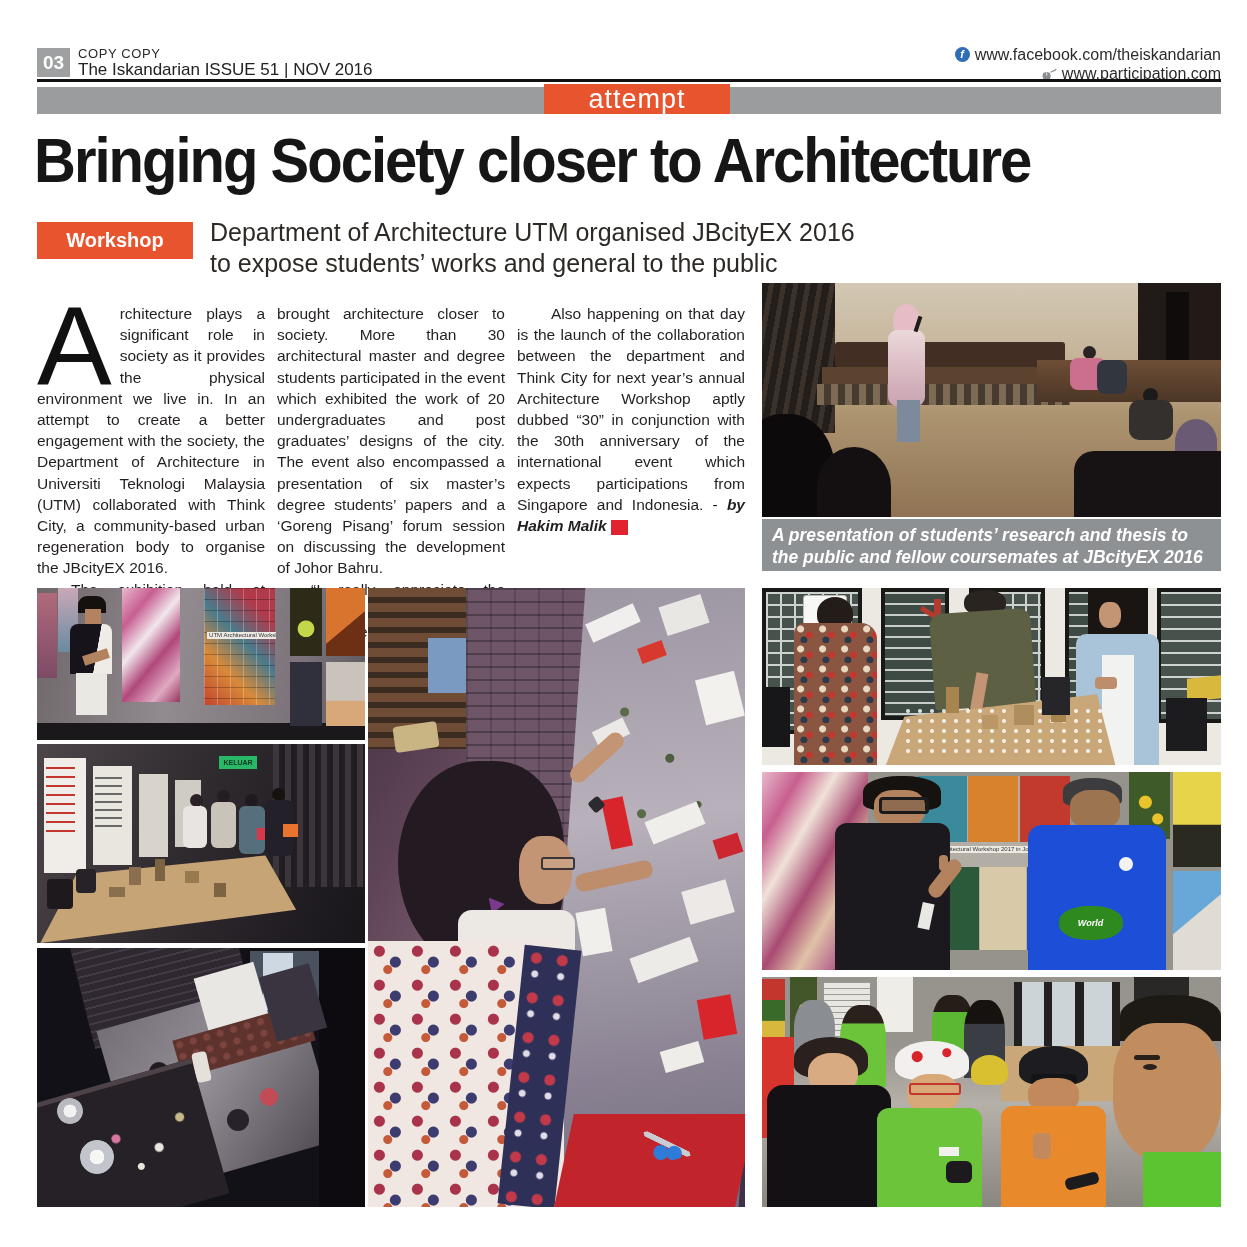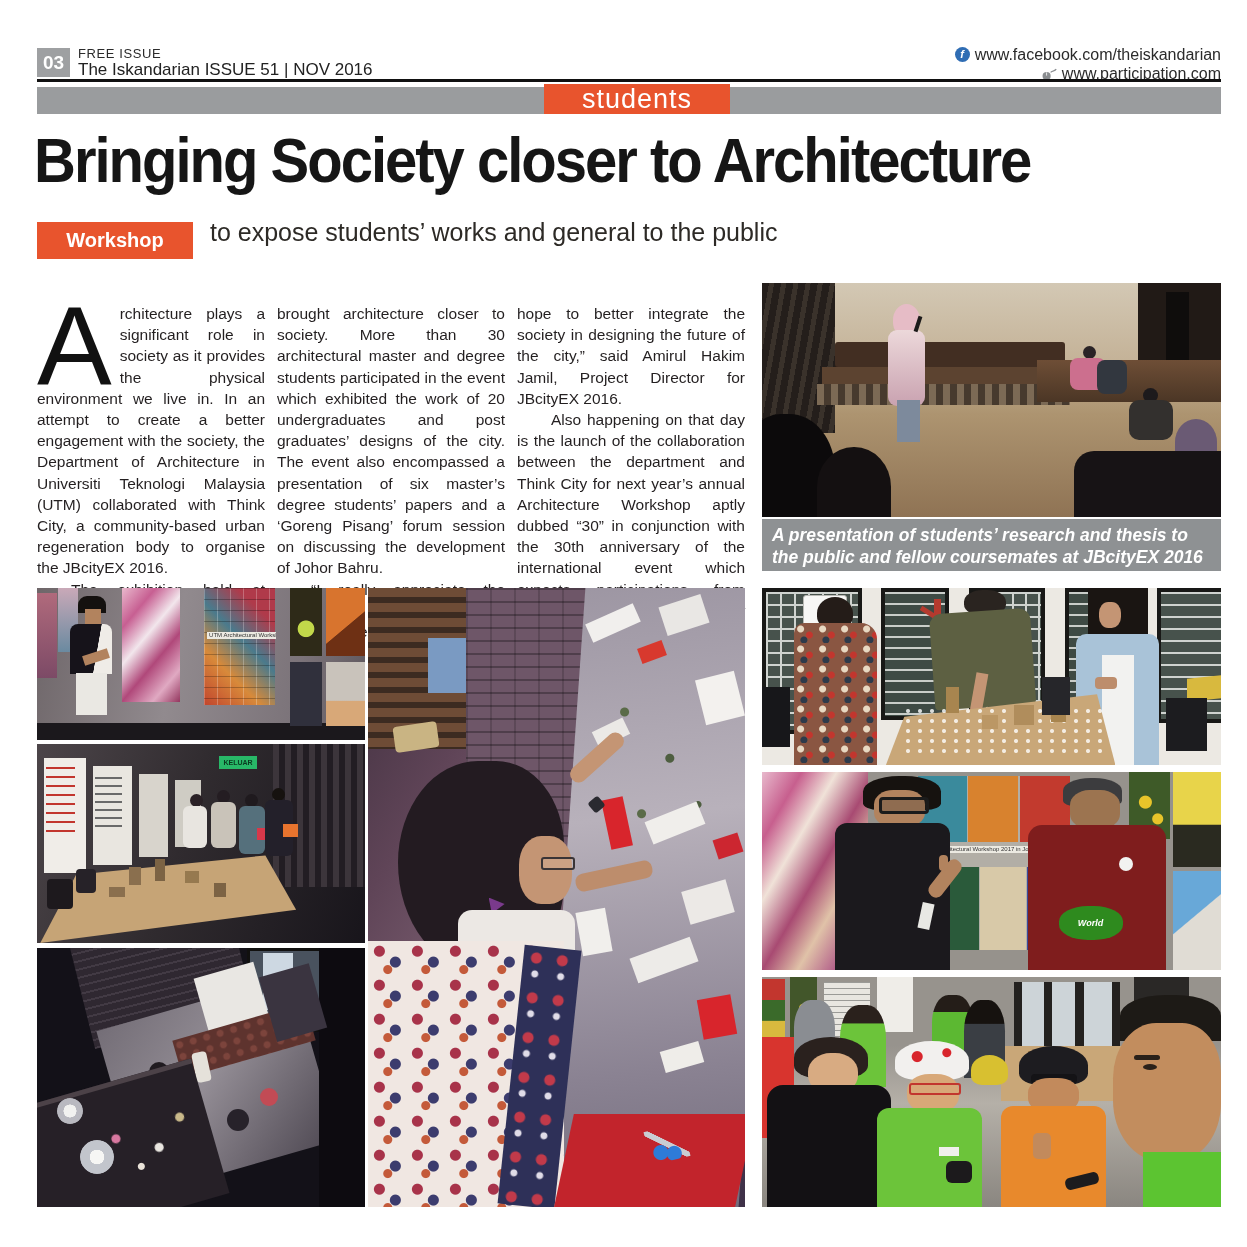--- a/index.html
+++ b/index.html
@@ -41,59 +41,59 @@
        font-style:italic;font-weight:bold;font-size:17.5px;line-height:22px;padding:5px 10px;box-sizing:border-box;}
   .tinytext{position:absolute;font-size:6px;color:#333;background:#eceae2;line-height:7px;
             white-space:nowrap;overflow:hidden;padding:0 2px;}
 </style>
 </head>
 <body>
 
 <div class="page">
 
   <div class="abs pagenum">03</div>
-  <div class="abs freecopy">FREE ISSUE</div>
+  <div class="abs freecopy">COPY COPY</div>
   <div class="abs issueline">The Iskandarian ISSUE 51 | NOV 2016</div>
   <div class="abs hdr-right">
     <div class="row">
       <span class="fb-ic">f</span>
       <span>www.facebook.com/theiskandarian</span>
     </div>
     <div class="row">
       <span style="display:inline-flex;">
         <svg width="16" height="12" viewBox="0 0 20 14">
             <path d="M2 9a5 4.5 0 0 1 10 0v1a5 4 0 0 1-10 0z" fill="#8a8d90"></path>
             <path d="M7 5v4" stroke="#fff" stroke-width="1"></path>
             <path d="M12 5c3-3 5-1 7-4" stroke="#8a8d90" stroke-width="1.5" fill="none"></path>
           </svg>
       </span>
       <span>www.participation.com</span>
     </div>
   </div>
   <div class="abs rule"></div>
   <div class="abs secbar"></div>
-  <div class="abs streets">students</div>
+  <div class="abs streets">attempt</div>
 
   <div class="abs headline">Bringing Society closer to Architecture</div>
   <div class="abs hl-box">Workshop</div>
   <div class="abs subtitle">
+    <div>Department of Architecture UTM organised JBcityEX 2016</div>
     <div>to expose students’ works and general to the public</div>
   </div>
 
   <div class="abs cols">
     <div class="col">
       <p><span class="dropcap">A</span><span>rchitecture plays a significant role in society as it provides the physical environment we live in. In an attempt to create a better engagement with the society, the Department of Architecture in Universiti Teknologi Malaysia (UTM) collaborated with Think City, a community-based urban regeneration body to organise the JBcityEX 2016.</span></p>
       <p class="ind"><span>The exhibition held at Alicafe Specialty Coffee in Jalan Dhoby</span></p>
     </div>
     <div class="col">
       <p><span>brought architecture closer to society. More than 30 architectural master and degree students participated in the event which exhibited the work of 20 undergraduates and post graduates’ designs of the city. The event also encompassed a presentation of six master’s degree students’ papers and a ‘Goreng Pisang’ forum session on discussing the development of Johor Bahru.</span></p>
       <p class="ind"><span>“I really appreciate the participation from the students and the general public and we</span></p>
     </div>
     <div class="col">
-      <p><span>hope to better integrate the society in designing the future of the city,” said Amirul Hakim Jamil, Project Director for JBcityEX 2016.</span></p>
       <p class="ind"><span>Also happening on that day is the launch of the collaboration between the department and Think City for next year’s annual Architecture Workshop aptly dubbed “30” in conjunction with the 30th anniversary of the international event which expects participations from Singapore and Indonesia. - </span><span class="byline">by Hakim Malik</span> <span class="ti-badge">TI</span></p>
     </div>
   </div>
 
   <div class="ph" style="left:762px;top:283px;width:459px;height:234px;
               background:linear-gradient(180deg,#d3c8b4 0%,#c4b297 34%,#ad9470 56%,#8f7354 100%);">
     <div class="s" style="left:0;top:0;width:16%;height:64%;background:repeating-linear-gradient(100deg,#241e1b 0 7px,#3a322b 7px 12px);"></div>
     <div class="s" style="left:82%;top:0;width:18%;height:46%;background:#211a16;"></div>
     <div class="s" style="left:88%;top:4%;width:5%;height:30%;background:#0f0d0c;"></div>
     <div class="s" style="left:16%;top:25%;width:50%;height:11%;background:#422e22;border-radius:3px;box-shadow:0 3px 0 #2c1f17;"></div>
@@ -267,21 +267,21 @@
     <div class="s" style="left:89.5%;top:50%;width:10.5%;height:50%;background:linear-gradient(140deg,#68a8d8 45%,#e0dcd4 46%);"></div>
     <div class="s" style="left:22%;top:2%;width:17%;height:17%;background:#16120f;border-radius:46% 46% 20% 20%;"></div>
     <div class="s" style="left:24.5%;top:9%;width:11%;height:19%;background:#b2835e;border-radius:38%;"></div>
     <div class="s" style="left:25.5%;top:12.5%;width:44px;height:11px;border:3px solid #1b1b1b;border-radius:4px;background:rgba(40,40,40,.25);"></div>
     <div class="s" style="left:16%;top:26%;width:25%;height:74%;background:#1b191d;border-radius:12px 12px 0 0;"></div>
     <div class="s" style="left:35%;top:50%;width:44px;height:15px;background:#b2835e;transform:rotate(-52deg);border-radius:7px;"></div>
     <div class="s" style="left:38.5%;top:42%;width:9px;height:16px;background:#b2835e;border-radius:4px;"></div>
     <div class="s" style="left:34.5%;top:66%;width:12px;height:26px;background:#e8e8e4;transform:rotate(12deg);"></div>
     <div class="s" style="left:65.5%;top:3%;width:13%;height:14%;background:#3c3c3e;border-radius:46% 46% 20% 20%;"></div>
     <div class="s" style="left:67%;top:9%;width:11%;height:20%;background:#9c7450;border-radius:38%;"></div>
-    <div class="s" style="left:58%;top:27%;width:30%;height:73%;background:#7f1d1d;border-radius:14px 14px 0 0;">
+    <div class="s" style="left:58%;top:27%;width:30%;height:73%;background:#1d4ed8;border-radius:14px 14px 0 0;">
       <div class="s" style="left:66%;top:22%;width:14px;height:14px;background:#f2f2f0;border-radius:50%;"></div>
       <div class="s" style="left:22%;top:56%;width:64px;height:34px;background:#2e8a1e;border-radius:45%;color:#fff;font-size:9px;font-style:italic;font-weight:bold;display:flex;align-items:center;justify-content:center;">World</div>
     </div>
   </div>
 
   <div class="ph" style="left:762px;top:977px;width:459px;height:230px;
               background:linear-gradient(#97938d 0%,#97938d 30%,#b5b0a8 55%,#8a8680 100%);">
     <div class="s" style="left:0;top:1%;width:5%;height:30%;background:linear-gradient(#c2362e 30%,#3a6a2a 31% 60%,#d8b93e 61%);"></div>
     <div class="s" style="left:6%;top:0;width:6%;height:34%;background:radial-gradient(circle at 50% 40%,#e8c42a 4px,transparent 5px),#42562a;"></div>
     <div class="s" style="left:13.5%;top:2%;width:10%;height:28%;background:#e8e6e0;background-image:repeating-linear-gradient(#9a9a96 0 1px,transparent 1px 6px);"></div>

